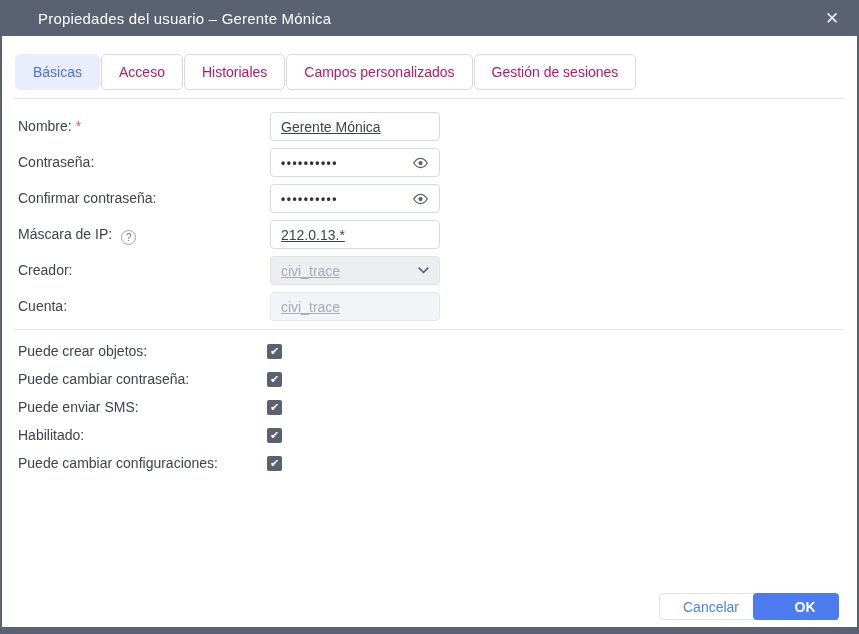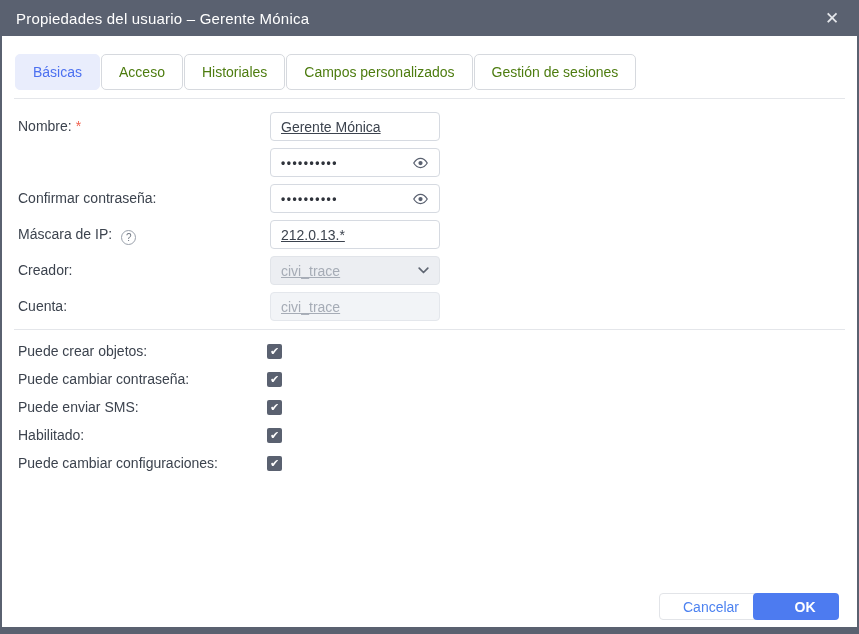--- a/index.html
+++ b/index.html
@@ -8,36 +8,36 @@
 
   .dialog {
     position:relative; width:859px; height:634px;
     background:#5a6170; overflow:hidden;
   }
   .titlebar {
     position:absolute; left:0; top:0; width:859px; height:36px;
     display:flex; align-items:center; padding:0 16px;
     color:#ffffff; font-size:15px; font-weight:500;
   }
-  .titlebar .title { flex:1; letter-spacing:.2px; }
+  .titlebar .title { flex:1; letter-spacing:.2px;margin-left:22px; }
   .close-btn {
     width:22px; height:22px; display:flex; align-items:center; justify-content:center;
     color:#e6e8ec; font-size:17px; cursor:pointer; line-height:1;
   }
 
   .content {
     position:absolute; left:2px; top:36px; right:2px; bottom:7px;
     background:#ffffff;
   }
 
   
   .tabbar { position:absolute; left:13px; top:18px; display:flex; gap:1px; }
   .tab {
     height:36px; display:flex; align-items:center; padding:0 17px;
-    font-size:14px; color:#4d7c0f; background:#ffffff;
+    font-size:14px; color:#be185d; background:#ffffff;
     border:1px solid #d6d9de; border-radius:5px; cursor:pointer; white-space:nowrap;
   }
   .tab.active {
     background:#e9edfc; border-color:#e9edfc; color:#4c70f0; font-weight:500;
   }
   .sep { position:absolute; left:12px; right:12px; height:1px; background:#e4e6ea; }
   .sep1 { top:62px; }
   .sep2 { top:293px; }
 
   
@@ -115,20 +115,21 @@
     <div class="sep sep1"></div>
 
     <div class="form-row" style="top:76px">
       <span class="lbl"><span>Nombre:</span><span class="req">*</span></span>
       <div class="field">
         <span class="val">Gerente Mónica</span>
       </div>
     </div>
 
     <div class="form-row" style="top:112px">
+      <span class="lbl">Contraseña:</span>
       <div class="field">
         <span class="dots">••••••••••</span>
         <span class="eye">
           <svg width="17" height="12" viewBox="0 0 24 16">
               <path d="M12 1.5 C6.5 1.5 2.5 8 2.5 8 C2.5 8 6.5 14.5 12 14.5 C17.5 14.5 21.5 8 21.5 8 C21.5 8 17.5 1.5 12 1.5 Z" fill="none" stroke="#5a6170" stroke-width="1.8"></path>
               <circle cx="12" cy="8" r="3" fill="#5a6170"></circle>
             </svg>
         </span>
       </div>
     </div>

